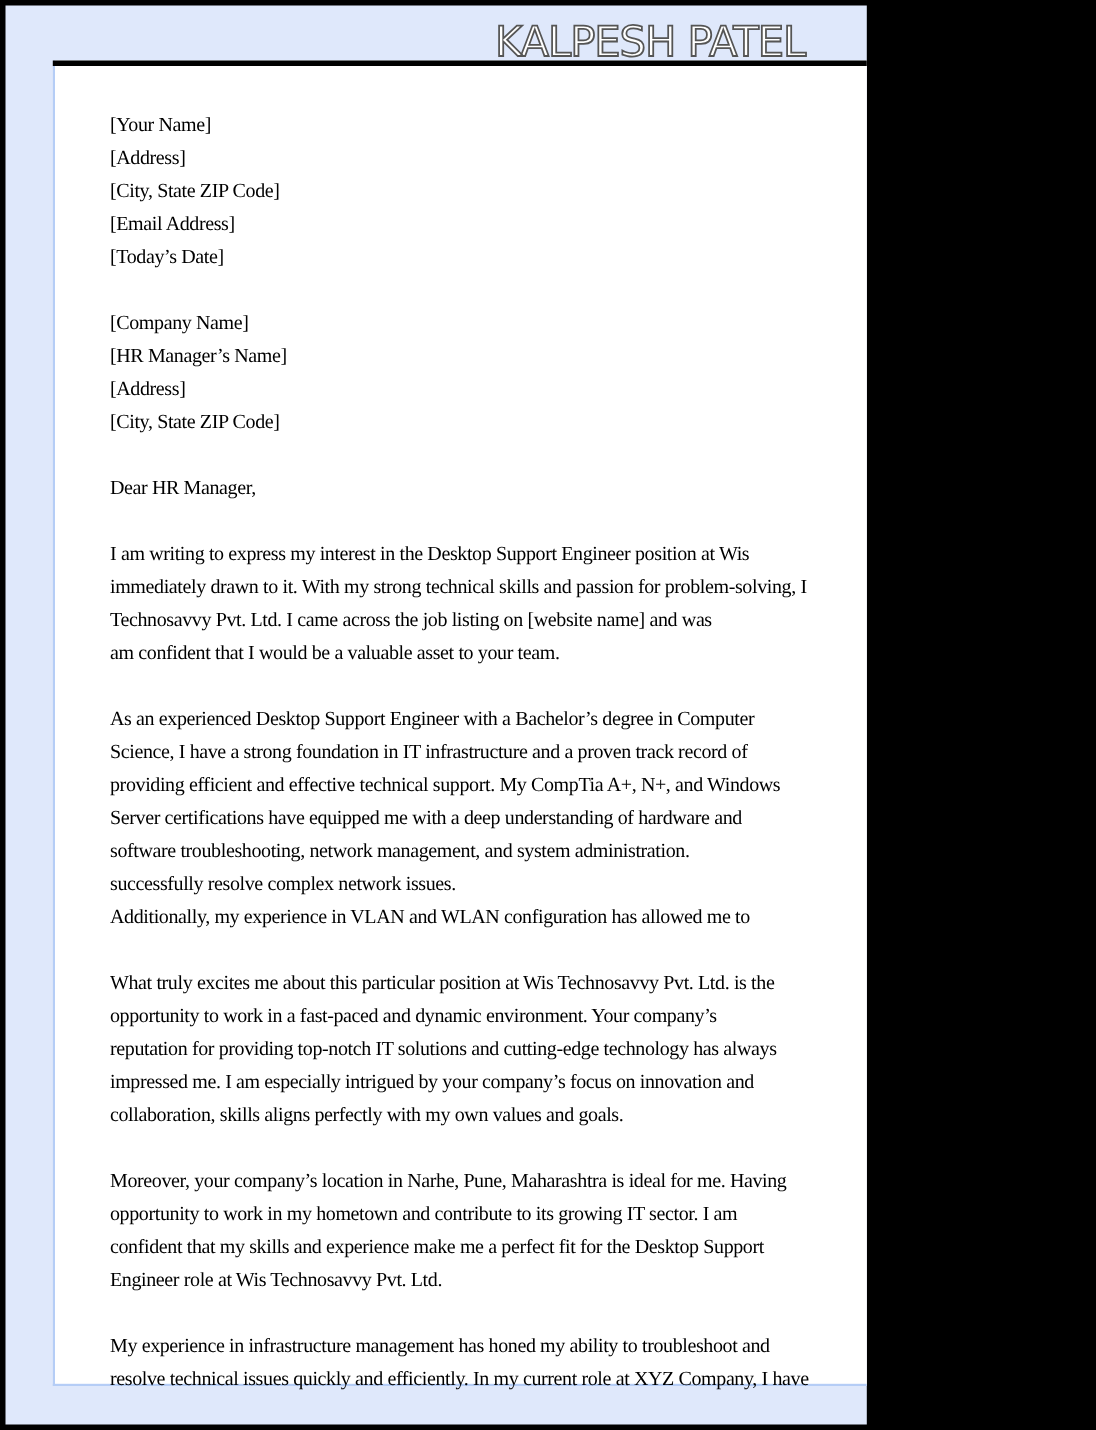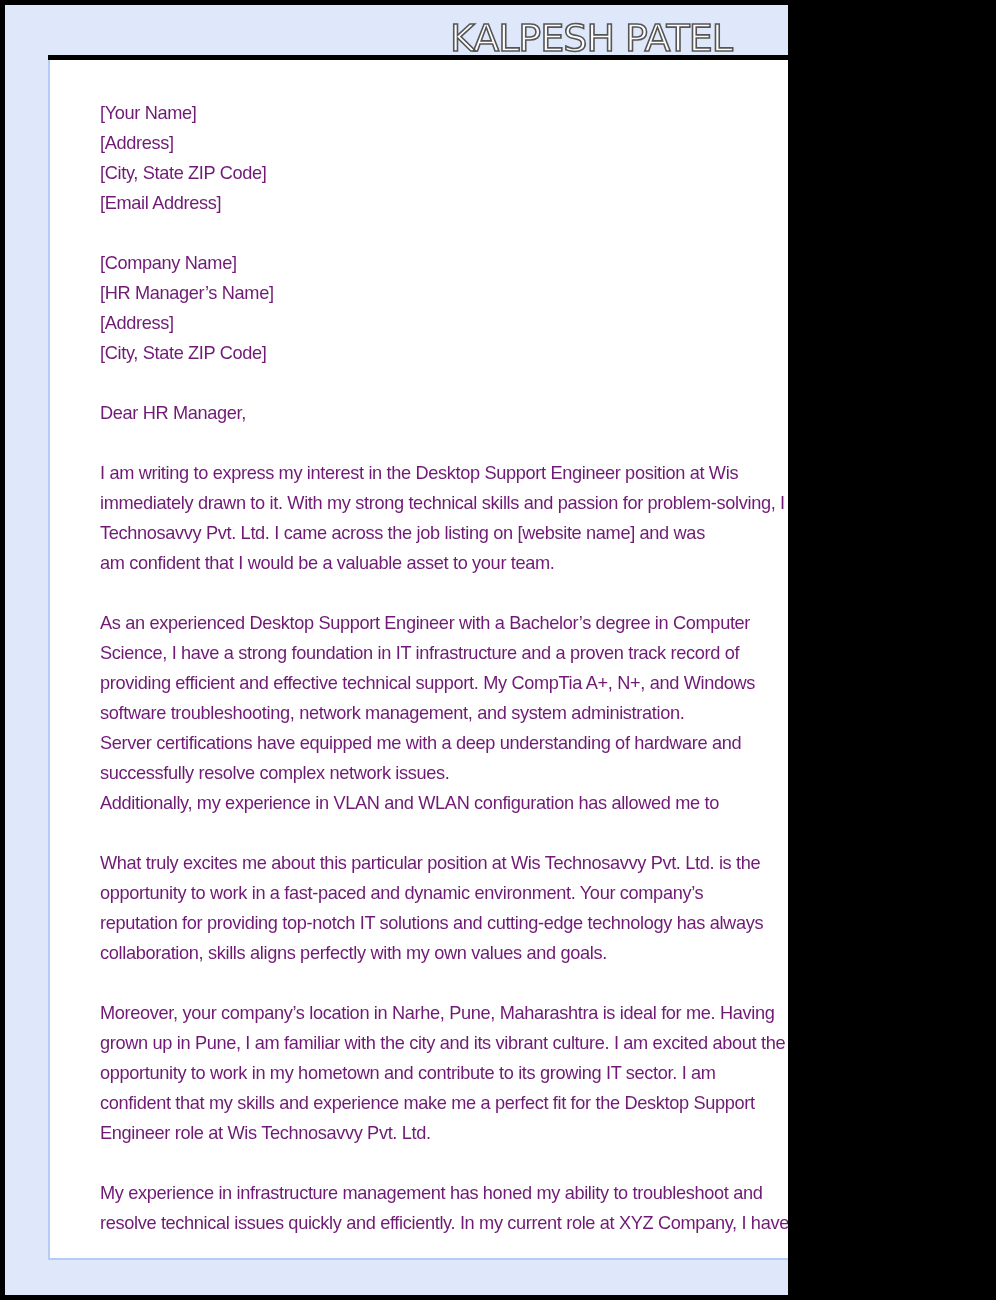--- a/index.html
+++ b/index.html
@@ -28,22 +28,22 @@
       border-right: 2px solid #b5cdf6;
       border-bottom: 2px solid #b5cdf6;
       box-sizing: border-box;
     }
     .topbar {
       position: absolute; left: 43px; top: 50px; width: 898px; height: 5px;
       background: #000;
     }
     .letter {
       position: absolute; left: 95px; top: 93px; width: 800px;
-      font-family: Liberation Sans, sans-serif;
-      font-size: 18.2px; line-height: 30px; color: #701a75;
+      font-family: Liberation Serif, serif;
+      font-size: 18.2px; line-height: 30px; color: #000000;
       letter-spacing: -0.35px;
     }
     .letter .line { display: block; white-space: nowrap; }
     .letter .gap { display: block; height: 30px; }
     .watermark {
       position: absolute; left: 843px; top: 1241px;
       font-family: "DejaVu Sans", sans-serif;
       font-size: 16px; color: #444; letter-spacing: -0.3px; font-weight: bold;
     }
   </style>
@@ -54,20 +54,21 @@
   <div class="name-header">KALPESH PATEL</div>
   <div class="panel"></div>
   <div class="topbar"></div>
 
   <div class="letter">
     <div>
       <span class="line">[Your Name]</span>
       <span class="line">[Address]</span>
       <span class="line">[City, State ZIP Code]</span>
       <span class="line">[Email Address]</span>
+      <span class="line">[Today’s Date]</span>
     </div>
     <span class="gap"></span>
     <div>
       <span class="line">[Company Name]</span>
       <span class="line">[HR Manager’s Name]</span>
       <span class="line">[Address]</span>
       <span class="line">[City, State ZIP Code]</span>
     </div>
     <span class="gap"></span>
     <span class="line">Dear HR Manager,</span>
@@ -78,38 +79,38 @@
       <span class="line">immediately drawn to it. With my strong technical skills and passion for problem-solving, I</span>
       <span class="line">Technosavvy Pvt. Ltd. I came across the job listing on [website name] and was</span>
       <span class="line">am confident that I would be a valuable asset to your team.</span>
     </div>
     <span class="gap"></span>
 
     <div>
       <span class="line">As an experienced Desktop Support Engineer with a Bachelor’s degree in Computer</span>
       <span class="line">Science, I have a strong foundation in IT infrastructure and a proven track record of</span>
       <span class="line">providing efficient and effective technical support. My CompTia A+, N+, and Windows</span>
+      <span class="line">Server certifications have equipped me with a deep understanding of hardware and</span>
       <span class="line">software troubleshooting, network management, and system administration.</span>
-      <span class="line">Server certifications have equipped me with a deep understanding of hardware and</span>
       <span class="line">successfully resolve complex network issues.</span>
       <span class="line">Additionally, my experience in VLAN and WLAN configuration has allowed me to</span>
     </div>
     <span class="gap"></span>
 
     <div>
       <span class="line">What truly excites me about this particular position at Wis Technosavvy Pvt. Ltd. is the</span>
       <span class="line">opportunity to work in a fast-paced and dynamic environment. Your company’s</span>
       <span class="line">reputation for providing top-notch IT solutions and cutting-edge technology has always</span>
+      <span class="line">impressed me. I am especially intrigued by your company’s focus on innovation and</span>
       <span class="line">collaboration, skills aligns perfectly with my own values and goals.</span>
     </div>
     <span class="gap"></span>
 
     <div>
       <span class="line">Moreover, your company’s location in Narhe, Pune, Maharashtra is ideal for me. Having</span>
-      <span class="line">grown up in Pune, I am familiar with the city and its vibrant culture. I am excited about the</span>
       <span class="line">opportunity to work in my hometown and contribute to its growing IT sector. I am</span>
       <span class="line">confident that my skills and experience make me a perfect fit for the Desktop Support</span>
       <span class="line">Engineer role at Wis Technosavvy Pvt. Ltd.</span>
     </div>
     <span class="gap"></span>
 
     <div>
       <span class="line">My experience in infrastructure management has honed my ability to troubleshoot and</span>
       <span class="line">resolve technical issues quickly and efficiently. In my current role at XYZ Company, I have</span>
     </div>

